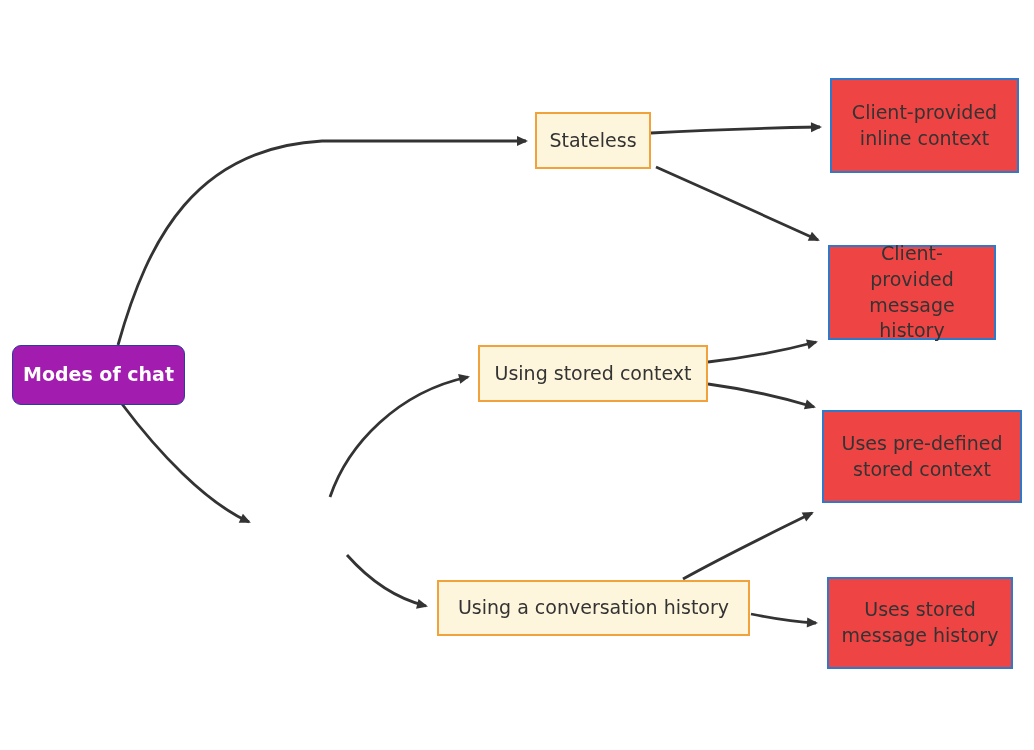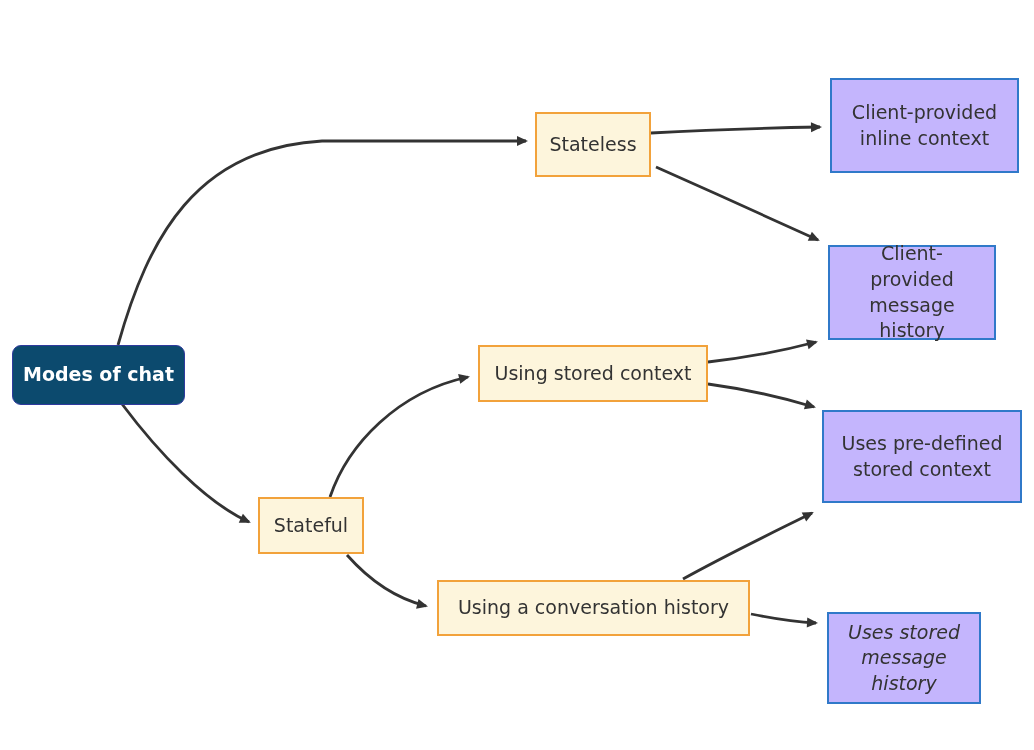--- a/index.html
+++ b/index.html
@@ -28,32 +28,32 @@
     display: flex;
     align-items: center;
     justify-content: center;
     text-align: center;
     font-size: 19px;
     line-height: 1.35;
     color: #333333;
     padding: 2px 10px;
   }
   .n-root {
-    background: #0c4a6e;
+    background: #a21caf;
     border: 1.5px solid #2f3a9e;
     border-radius: 9px;
     color: #ffffff;
     font-weight: bold;
   }
   .n-warn {
     background: #fdf5dc;
     border: 2px solid #f2a23b;
   }
   .n-info {
-    background: #c4b5fd;
+    background: #ef4444;
     border: 2px solid #3079c9;
   }
 </style>
 </head>
 <body>
 
 <div id="canvas">
 
   <svg id="edge-layer" viewBox="0 0 1034 750" xmlns="http://www.w3.org/2000/svg">
     <defs>
@@ -68,29 +68,28 @@
     <path class="edge" d="M330,497 C348,444 398,392 468,377" marker-end="url(#arrow)"></path>
     <path class="edge" d="M347,555 C370,581 398,599 426,606" marker-end="url(#arrow)"></path>
     <path class="edge" d="M708,362 C752,357 786,350 816,342" marker-end="url(#arrow)"></path>
     <path class="edge" d="M708,384 C752,390 784,398 814,407" marker-end="url(#arrow)"></path>
     <path class="edge" d="M683,579 C728,554 776,531 812,513" marker-end="url(#arrow)"></path>
     <path class="edge" d="M751,614 C780,620 796,622 816,623" marker-end="url(#arrow)"></path>
   </svg>
 
   <div class="node n-root" style="left:12px; top:345px; width:173px; height:60px;">Modes of chat</div>
 
-  <div class="node n-warn" style="left:535px; top:112px; width:116px; height:65px;">Stateless</div>
+  <div class="node n-warn" style="left:535px; top:112px; width:116px; height:57px;">Stateless</div>
 
-  <div class="node n-warn" style="left:258px; top:497px; width:106px; height:57px;">Stateful</div>
 
   <div class="node n-warn" style="left:478px; top:345px; width:230px; height:57px;">Using stored context</div>
 
   <div class="node n-warn" style="left:437px; top:580px; width:313px; height:56px;">Using a conversation history</div>
 
   <div class="node n-info" style="left:830px; top:78px; width:189px; height:95px;">Client-provided inline context</div>
 
   <div class="node n-info" style="left:828px; top:245px; width:168px; height:95px;">Client-provided message history</div>
 
   <div class="node n-info" style="left:822px; top:410px; width:200px; height:93px;">Uses pre-defined stored context</div>
 
-  <div class="node n-info" style="left:827px; top:612px; width:154px; height:92px;font-style:italic;">Uses stored message history</div>
+  <div class="node n-info" style="left:827px; top:577px; width:186px; height:92px;">Uses stored message history</div>
 
 </div>
 
 </body></html>

